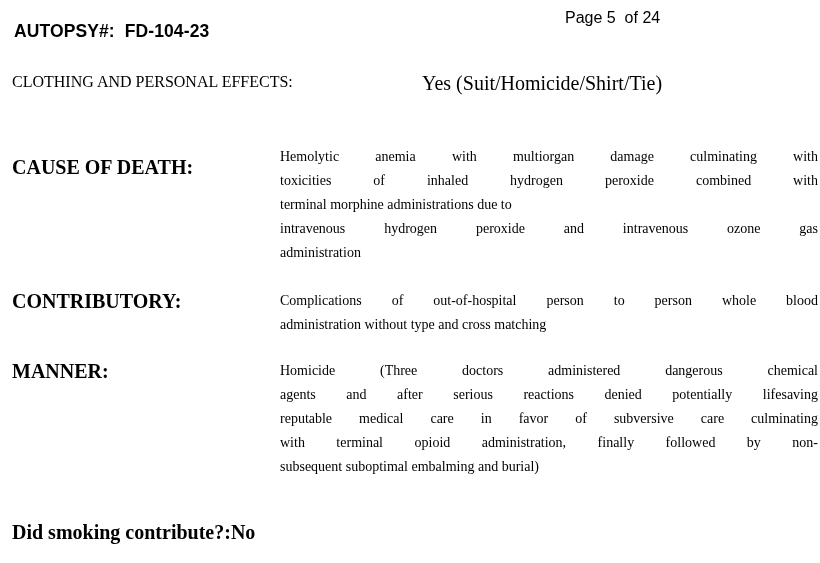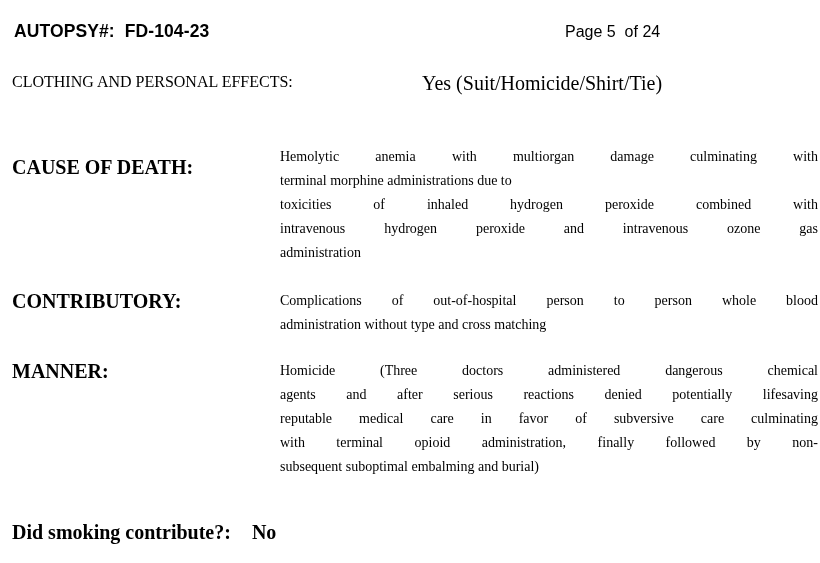--- a/index.html
+++ b/index.html
@@ -13,21 +13,21 @@
     font-family: "Liberation Serif", "DejaVu Serif", serif;
   }
   .sans { font-family: "Liberation Sans", "DejaVu Sans", sans-serif; text-align: center; }
 
   .hdr-left {
     position: absolute; left: 14px; top: 21px;
     font-weight: 700; font-size: 17.5px; letter-spacing: 0.1px;
   }
   .hdr-left .num { margin-left: 10px; }
   .hdr-right {
-    position: absolute; left: 565px; top: 23px;
+    position: absolute; left: 565px; top: 9px;
     font-size: 16px; white-space: pre;
   }
 
   .clothing-label {
     position: absolute; left: 12px; top: 70px;
     font-weight: 400; font-size: 16px; line-height: 24px;
   }
   .clothing-value {
     position: absolute; left: 422px; top: 71px;
     font-size: 20px; line-height: 24px;
@@ -41,40 +41,40 @@
     position: absolute; left: 280px; width: 538px;
     font-weight: 400; font-size: 14px;
   }
   .ln { line-height: 24px; }
   .j { text-align: justify; text-align-last: justify; }
 
   .smoking {
     position: absolute; left: 12px; top: 520px;
     font-weight: 700; font-size: 20px; line-height: 24px;
   }
-  .smoking .ans { margin-left: 21px; }
+  .smoking .ans { }
 </style>
 </head>
 <body>
 
 <div class="doc">
 
   <div class="hdr-left sans">
     <span>AUTOPSY#:</span><span class="num">FD-104-23</span>
   </div>
   <div class="hdr-right sans">Page 5  of 24</div>
 
   <div class="clothing-label">CLOTHING AND PERSONAL EFFECTS:</div>
   <div class="clothing-value">Yes (Suit/Homicide/Shirt/Tie)</div>
 
   <div class="sec-label" style="top:155px">CAUSE OF DEATH:</div>
   <div class="body-col" style="top:145px">
     <div class="ln j">Hemolytic anemia with multiorgan damage culminating with</div>
+    <div class="ln j">toxicities of inhaled hydrogen peroxide combined with</div>
     <div class="ln">terminal morphine administrations due to</div>
-    <div class="ln j">toxicities of inhaled hydrogen peroxide combined with</div>
     <div class="ln j">intravenous hydrogen peroxide and intravenous ozone gas</div>
     <div class="ln">administration</div>
   </div>
 
   <div class="sec-label" style="top:289px">CONTRIBUTORY:</div>
   <div class="body-col" style="top:289px">
     <div class="ln j">Complications of out-of-hospital person to person whole blood</div>
     <div class="ln">administration without type and cross matching</div>
   </div>
 

